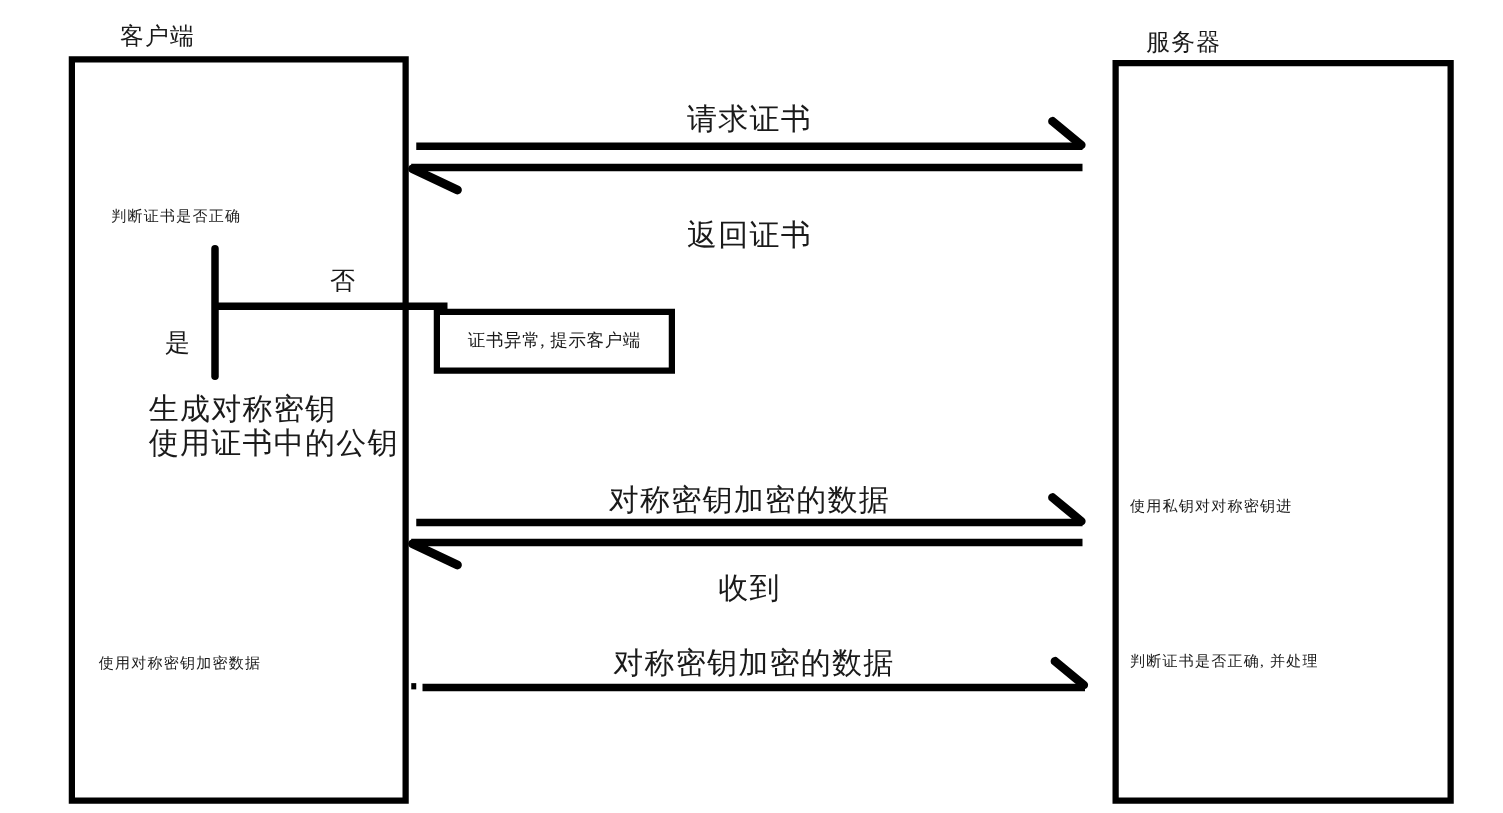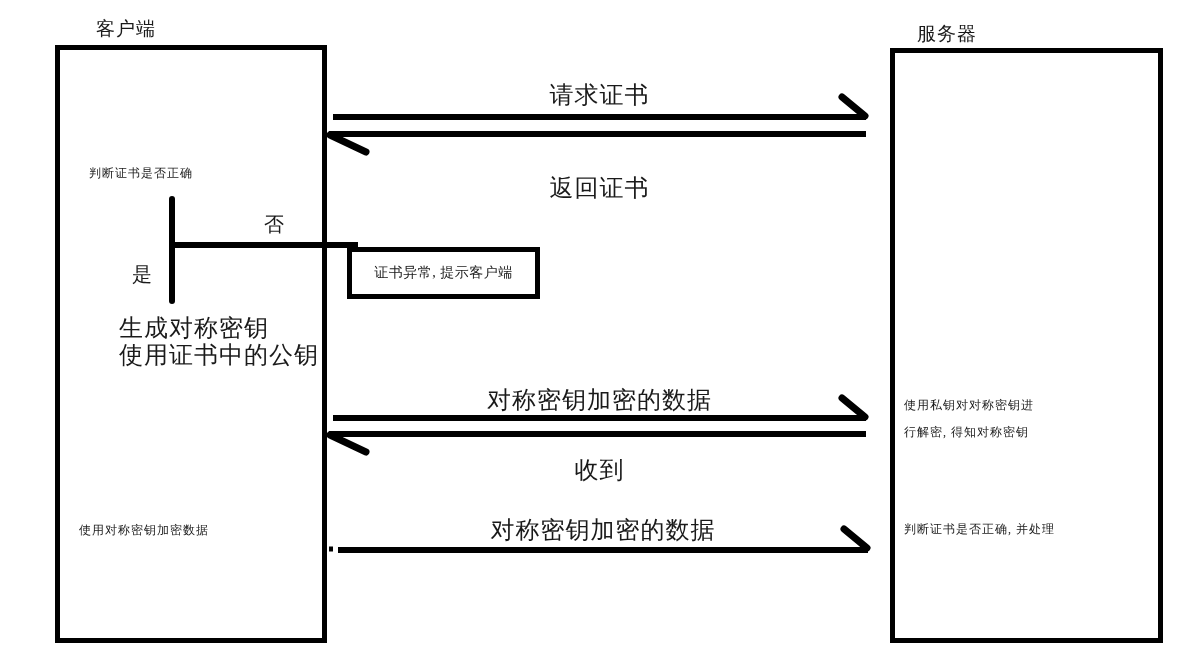--- a/index.html
+++ b/index.html
@@ -73,16 +73,15 @@
     <div class="line">使用证书中的公钥</div>
   </div>
 
   <div class="lbl body-txt" style="left:79px; top:522px;">使用对称密钥加密数据</div>
 
   <div class="box exception-box">
     <span class="txt">证书异常, 提示客户端</span>
   </div>
 
   <div class="lbl body-txt" style="left:904px; top:397px;">使用私钥对对称密钥进</div>
-  <div class="lbl body-txt" style="left:904px; top:424px;">行解密, 得知对称密钥</div>
   <div class="lbl body-txt" style="left:904px; top:521px;">判断证书是否正确, 并处理</div>
 
 </div>
 
 </body></html>

